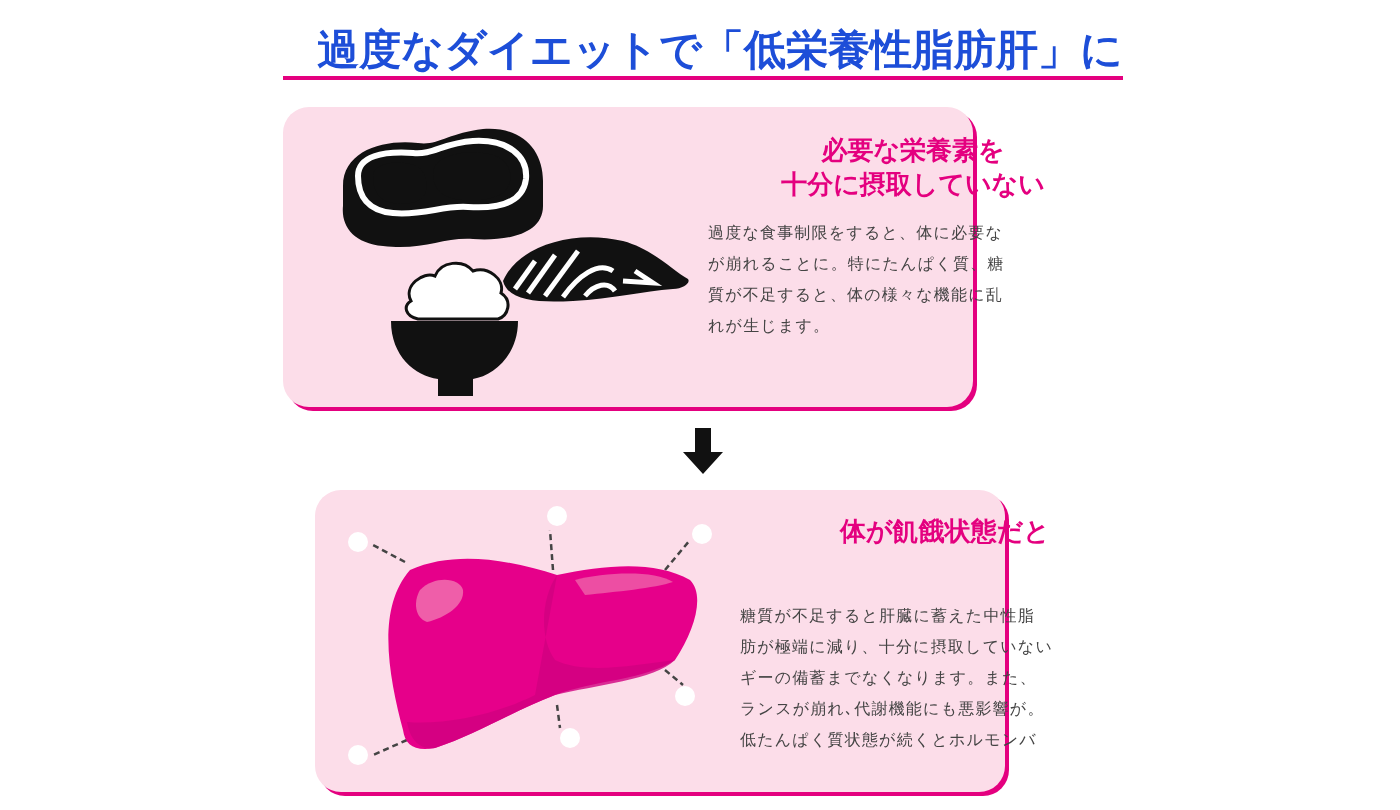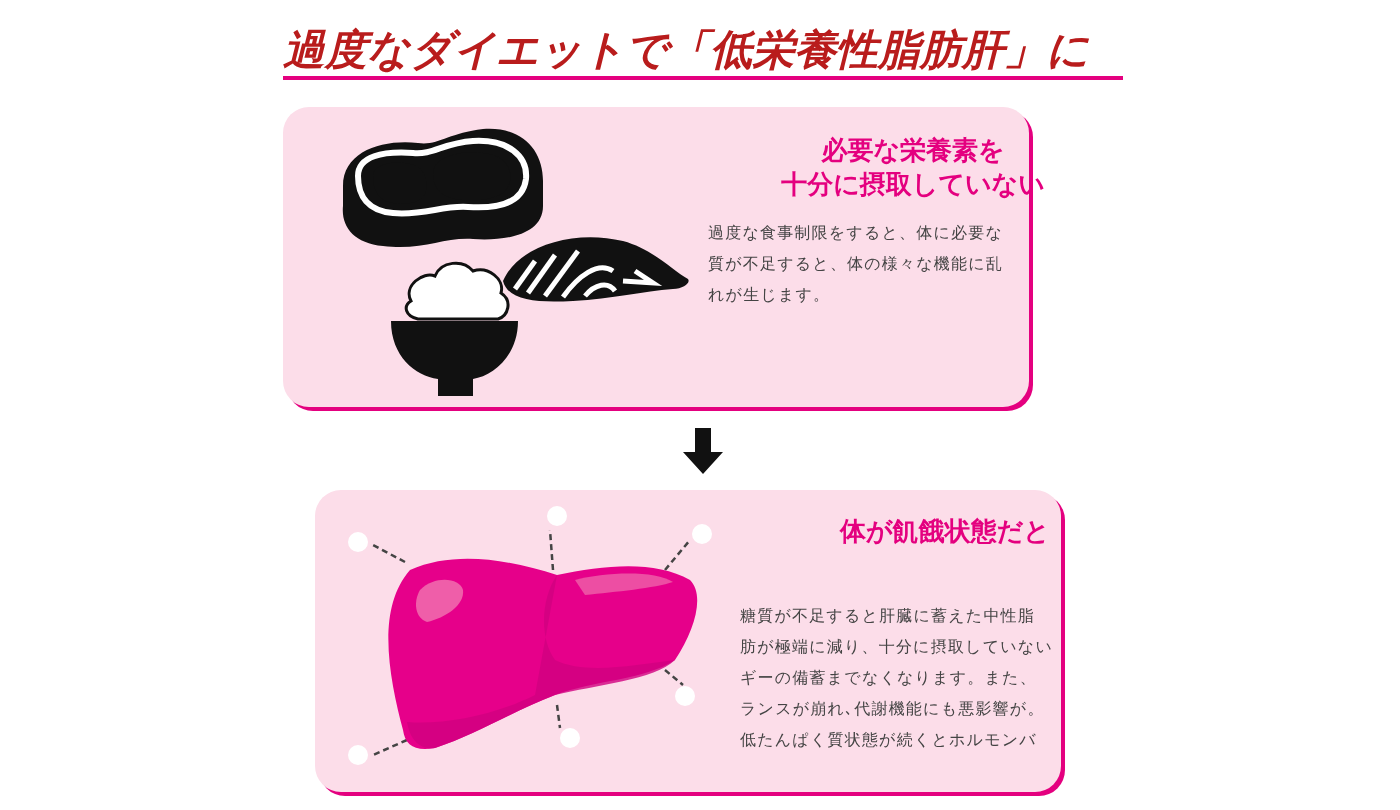--- a/index.html
+++ b/index.html
@@ -1,22 +1,22 @@
 <!DOCTYPE html>
 <html><head>
 <meta charset="utf-8">
 <style>
   html, body { margin:0; padding:0; }
   body { width:1400px; height:810px; background:#ffffff; position:relative; overflow:hidden;
          font-family:"DejaVu Sans", "Liberation Sans", sans-serif; }
-  .title { position:absolute; left:283px; top:22px; width:840px; height:60px; text-align:left;
-           color:#b91c1c; font-size:42px; font-weight:bold; letter-spacing:0px; line-height:56px; white-space:nowrap;font-style:italic; }
+  .title { position:absolute; left:283px; top:22px; width:840px; height:60px; text-align:right;
+           color:#1d4ed8; font-size:42px; font-weight:bold; letter-spacing:0px; line-height:56px; white-space:nowrap; }
   .title-rule { position:absolute; left:283px; top:76px; width:840px; height:4px; background:#e4007f; }
-  .card { position:absolute; left:283px; width:746px; background:#fcdde9; border-radius:26px;
-          box-shadow:4px 4px 0 0 #e4007f; }
+  .card { position:absolute; left:283px; width:662px; background:#fcdde9; border-radius:26px;
+          box-shadow:4px 4px 0 0 #e4007f;padding-left:28px; }
   .card1 { top:107px; height:300px; }
   .card2 { top:490px; height:302px;margin-left:32px; }
   .heading { position:absolute; left:430px; width:400px; text-align:center; color:#e4007f;
              font-weight:bold; font-size:26px; line-height:34px; }
   .body { position:absolute; left:425px; width:390px; color:#444; font-size:16px; line-height:31px;
           letter-spacing:1.2px; }
   .illus { position:absolute; }
   .arrow-down { position:absolute; left:683px; top:428px; width:40px; height:48px; }
 </style>
 </head>
@@ -52,20 +52,21 @@
       <path d="M68 200 L195 200 C195 235 170 255 150 258 L150 275 L115 275 L115 258 C92 255 68 235 68 200 Z" fill="#111"></path>
     </g>
   </svg>
 
   <div class="heading" style="top:26px">
     <div>必要な栄養素を</div>
     <div>十分に摂取していない</div>
   </div>
   <div class="body" style="top:110px">
     <div>過度な食事制限をすると、体に必要な</div>
+    <div>が崩れることに。特にたんぱく質、糖</div>
     <div>質が不足すると、体の様々な機能に乱</div>
     <div>れが生じます。</div>
   </div>
 </div>
 
 <svg class="arrow-down" viewBox="0 0 40 48">
   <path d="M12 0 L28 0 L28 24 L40 24 L20 46 L0 24 L12 24 Z" fill="#111"></path>
 </svg>
 
 <div class="card card2">

